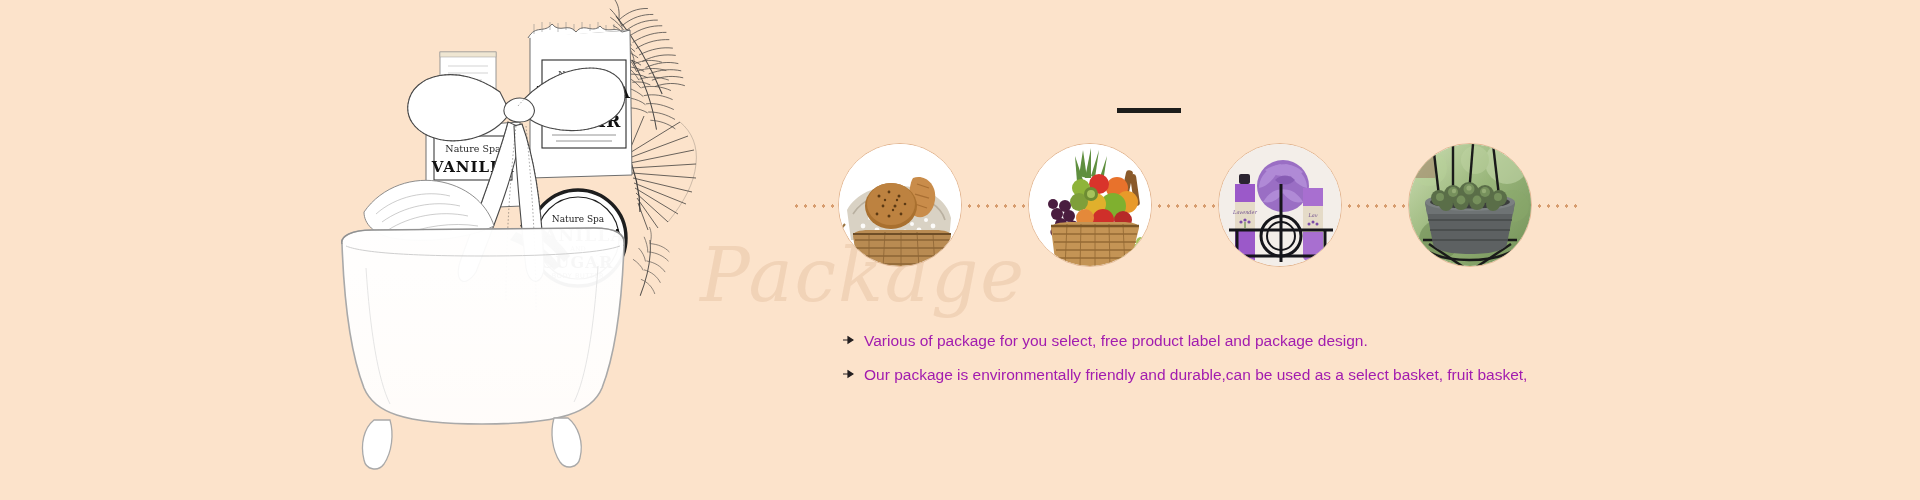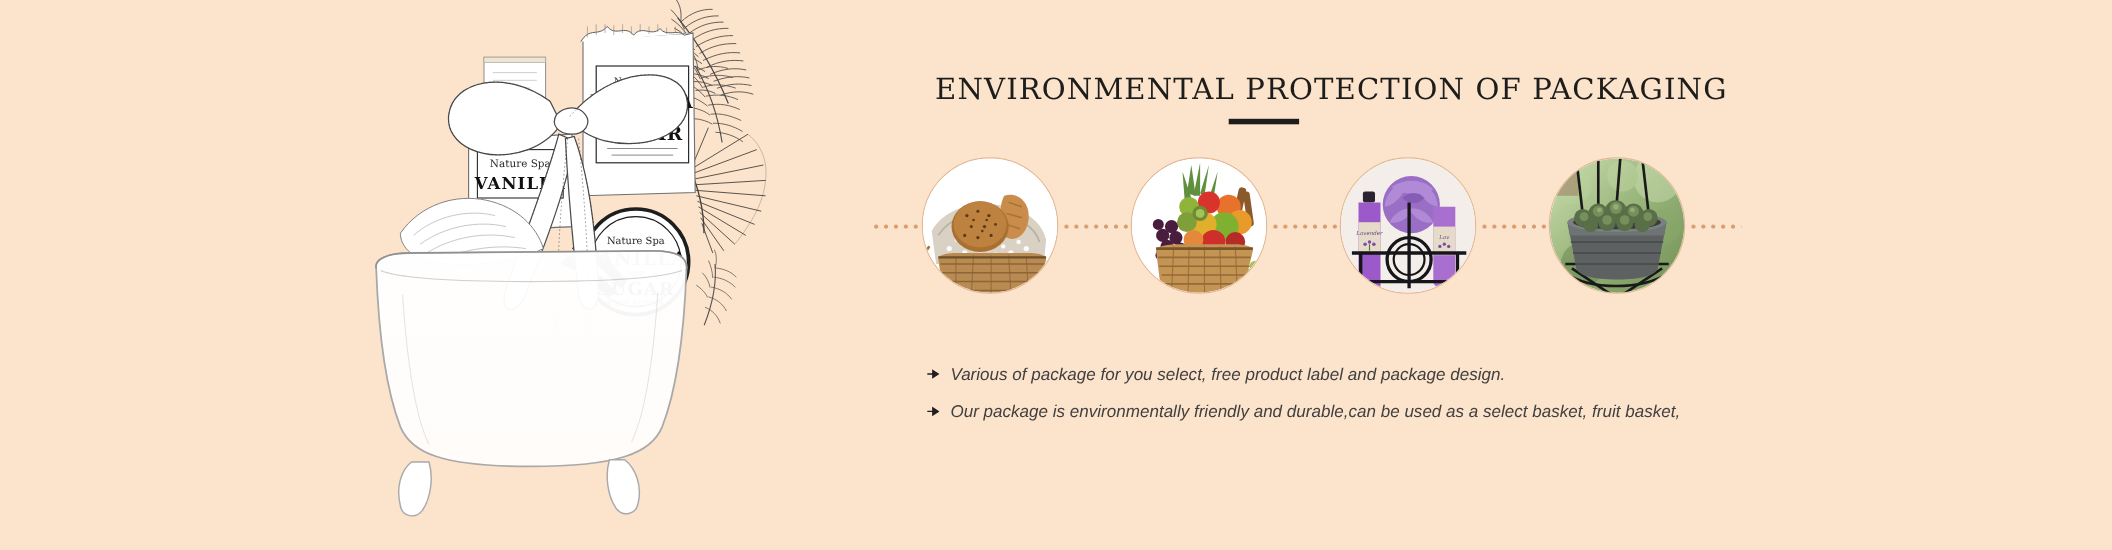--- a/index.html
+++ b/index.html
@@ -132,25 +132,24 @@
   .bullets {
     position: absolute;
     left: 20px;
     top: 330px;
     width: 1000px;
   }
 
   .bullet {
     position: relative;
     padding-left: 24px;
-    color: #404040;
+    color: #a21caf;
     font-size: 15.5px;
     line-height: 1.42;
     margin-bottom: 12px;
-    font-style: italic;
   }
 
   .bullet-marker {
     position: absolute;
     left: 2px;
     top: 4px;
     width: 12px;
     height: 12px;
     color: #231f20;
     font-size: 12px;
@@ -158,20 +157,21 @@
   }
 
   .bullet-text { display: block; }
   .bullet-line2 { display: block; }
 </style>
 </head>
 <body>
 
 <div class="banner">
 
+  <div class="watermark">Package</div>
 
   <div class="illustration">
     <svg viewBox="0 0 470 490" xmlns="http://www.w3.org/2000/svg">
       <defs>
         <linearGradient id="whiteFade" x1="0" y1="0" x2="0" y2="1">
           <stop offset="0%" stop-color="#ffffff" stop-opacity="0.98"></stop>
           <stop offset="100%" stop-color="#ffffff" stop-opacity="0.90"></stop>
         </linearGradient>
         <filter id="soft">
             <feGaussianBlur stdDeviation="0.35"></feGaussianBlur>
@@ -389,21 +389,20 @@
         </g>
 
         <path d="M44 420 C 34 428 30 444 34 460 C 36 470 48 472 54 464 C 62 452 64 434 60 420 Z" fill="#ffffff" stroke="#a9a9a9" stroke-width="1.3"></path>
         <path d="M238 418 C 248 426 254 442 250 458 C 248 468 236 470 230 462 C 222 450 220 432 224 418 Z" fill="#ffffff" stroke="#a9a9a9" stroke-width="1.3"></path>
       </g>
     </svg>
   </div>
 
   <div class="content">
 
-    <div class="title">ENVIRONMENTAL PROTECTION OF PACKAGING</div>
     <div class="title-rule"></div>
 
     <div class="circles">
 
       <div class="dots dpre"></div>
 
       <div class="circle-wrap c0">
         <div class="circle">
           <svg viewBox="0 0 124 124" xmlns="http://www.w3.org/2000/svg">
             <rect width="124" height="124" fill="#ffffff"></rect>

